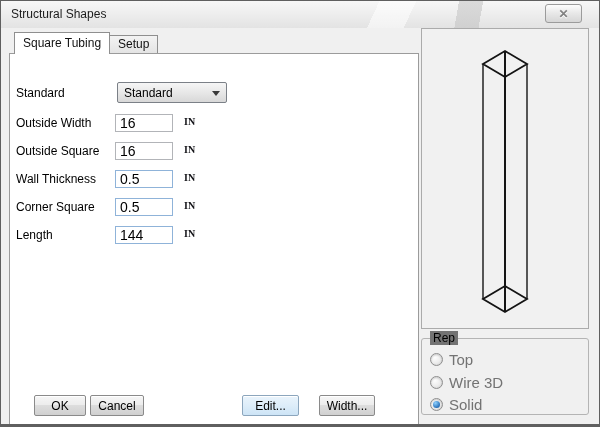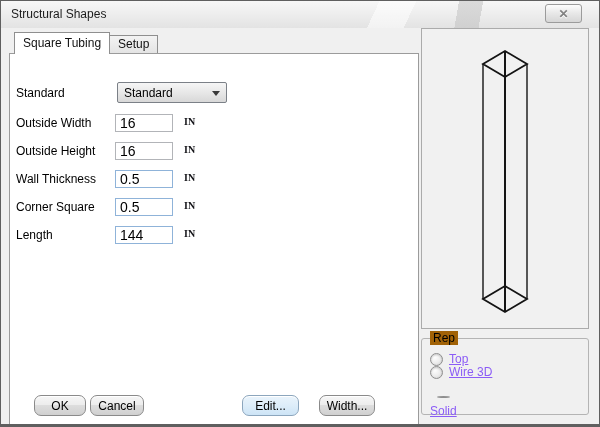--- a/index.html
+++ b/index.html
@@ -78,21 +78,21 @@
     padding:0 4px; outline:none;
   }
   .field-input.accent { border-color:#8fb3d9; }
   .unit {
     position:absolute; font-family:"Liberation Serif", serif;
     font-weight:bold; font-size:10px; color:#101015;
   }
 
   .btn {
     position:absolute; top:341px; height:21px;
-    border:1px solid #8a8a8a; border-radius:7px;
+    border:1px solid #8a8a8a; border-radius:2px;
     background:linear-gradient(#f6f6f6,#ededed 45%,#dddddd 50%,#d0d0d0);
     box-shadow:inset 0 1px 0 #ffffff;
     font-family:"Liberation Sans", sans-serif; font-size:12px; color:#000;
     display:flex; align-items:center; justify-content:center; cursor:default;
   }
   .btn.highlighted {
     background:linear-gradient(#eaf4fc,#ddedf9 50%,#cde4f6);
     border-color:#8ca6bd;
   }
 
@@ -102,25 +102,25 @@
     border:1px solid #ababab; background:#f1f1f1;
   }
   .preview-box svg { display:block; }
 
   .groupbox {
     position:absolute; left:420px; top:337px; width:168px; height:77px;
     border:1px solid #b4b4b4; border-radius:3px;
   }
   .groupbox-label {
     position:absolute; top:-8px; left:8px; padding:0 3px;
-    background:#a16207; font-size:12px; color:#000;
+    background:#737373; font-size:12px; color:#000;
   }
   .radio-row {
     position:absolute; left:8px; display:flex; align-items:center; gap:6px;
-    height:16px; font-size:12px; color:#8b5cf6; cursor:default;text-decoration:underline;
+    height:16px; font-size:15px; color:#737373; cursor:default;
   }
   .radio {
     position:relative; width:13px; height:13px; border-radius:50%;
     border:1px solid #8e8e8e;
     background:radial-gradient(circle at 35% 30%, #fefefe, #ececec 55%, #d0d0d0);
     box-shadow:inset 0 1px 2px rgba(0,0,0,.18);
   }
   .radio.checked::after {
     content:""; position:absolute; left:2px; top:2px; right:2px; bottom:2px;
     border-radius:50%;
@@ -149,21 +149,21 @@
     <span class="form-label" style="left:6px; top:32px;">Standard</span>
     <div class="combo" style="left:107px; top:28px;">
       <span>Standard</span>
       <span class="arrow"></span>
     </div>
 
     <span class="form-label" style="left:6px; top:62px;">Outside Width</span>
     <input class="field-input" style="left: 105px; top: 60px;" value="16">
     <span class="unit" style="left:174px; top:62px;">IN</span>
 
-    <span class="form-label" style="left:6px; top:90px;">Outside Height</span>
+    <span class="form-label" style="left:6px; top:90px;">Outside Square</span>
     <input class="field-input" style="left: 105px; top: 88px;" value="16">
     <span class="unit" style="left:174px; top:90px;">IN</span>
 
     <span class="form-label" style="left:6px; top:118px;">Wall Thickness</span>
     <input class="field-input accent" style="left: 105px; top: 116px;" value="0.5">
     <span class="unit" style="left:174px; top:118px;">IN</span>
 
     <span class="form-label" style="left:6px; top:146px;">Corner Square</span>
     <input class="field-input accent" style="left: 105px; top: 144px;" value="0.5">
     <span class="unit" style="left:174px; top:146px;">IN</span>
@@ -194,23 +194,23 @@
     </svg>
   </div>
 
   <div class="groupbox">
     <span class="groupbox-label">Rep</span>
 
     <div class="radio-row" style="top:12px;">
       <span class="radio"></span>
       <span>Top</span>
     </div>
-    <div class="radio-row" style="top:25px;justify-content:flex-end;">
+    <div class="radio-row" style="top:35px;justify-content:flex-end;">
       <span class="radio"></span>
       <span>Wire 3D</span>
     </div>
-    <div class="radio-row" style="top:57px;flex-direction:column;">
+    <div class="radio-row" style="top:57px;">
       <span class="radio checked"></span>
       <span>Solid</span>
     </div>
   </div>
 
 </div>
 
 </body></html>

